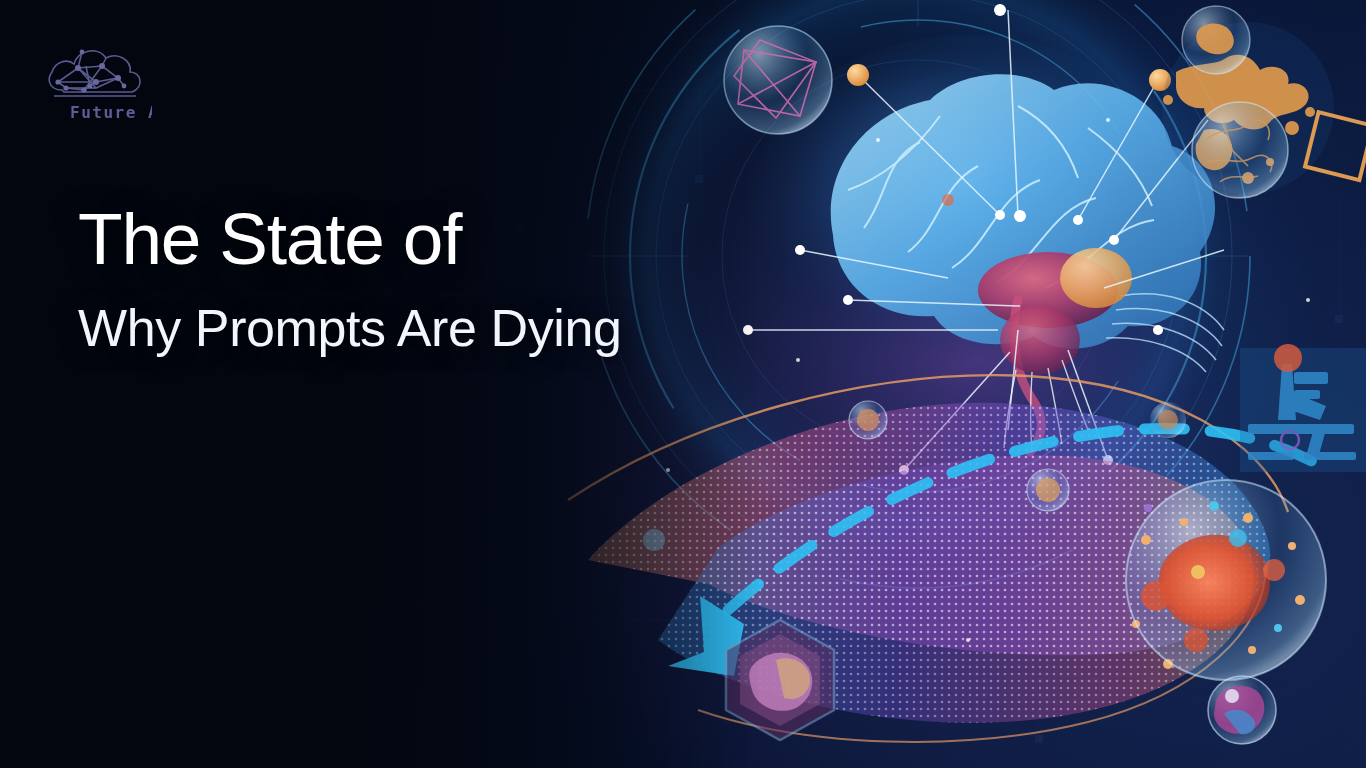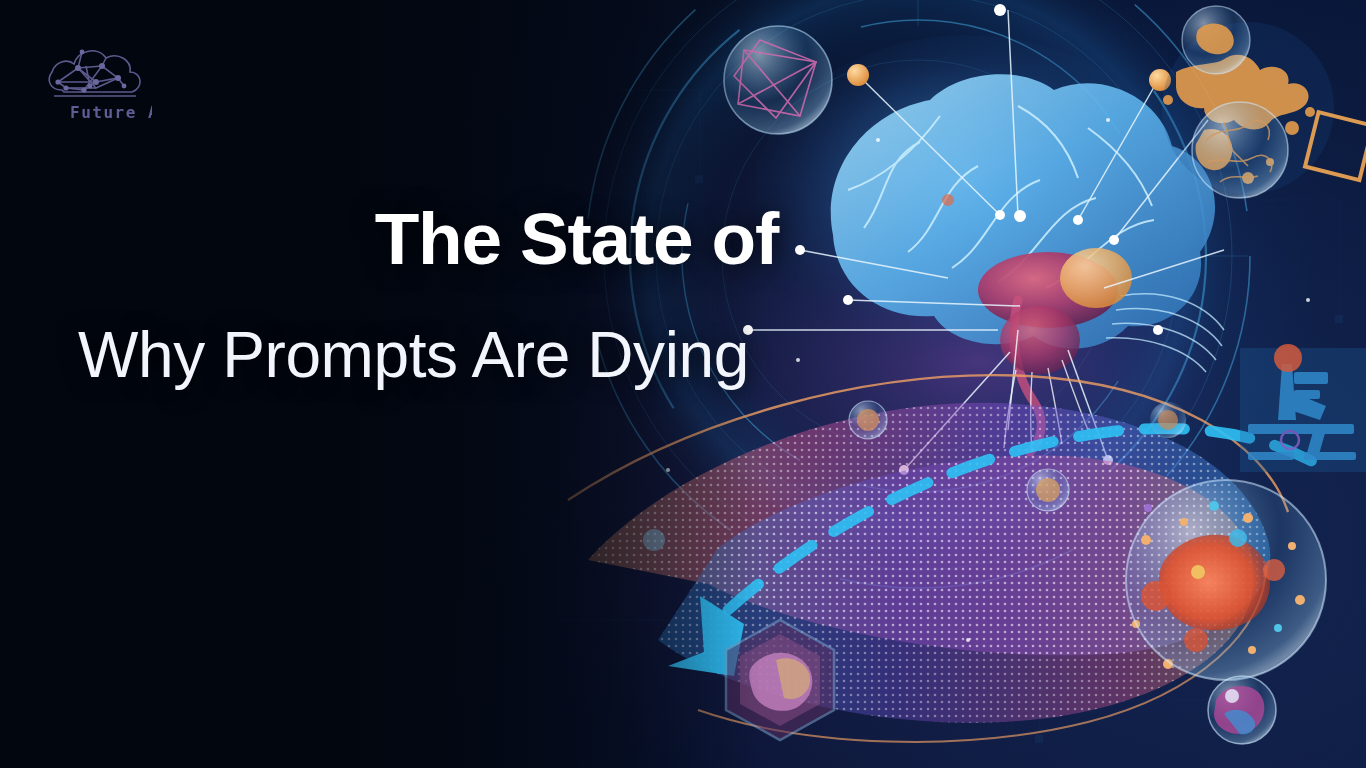--- a/index.html
+++ b/index.html
@@ -34,26 +34,26 @@
     pointer-events:none;
   }
 
   
   .logo{ position:absolute; left:40px; top:38px; width:112px; height:92px; }
   .logo svg{ width:100%; height:100%; display:block; }
 
   
   .copy{ position:absolute; left:78px; top:198px; width:700px; }
   .headline{
-    color:#ffffff; font-weight:700; font-size:73px; line-height:1.12;
-    letter-spacing:-1.2px; text-shadow:0 2px 26px rgba(0,0,0,.85);text-align:right;
+    color:#ffffff; font-weight:400; font-size:73px; line-height:1.12;
+    letter-spacing:-1.2px; text-shadow:0 2px 26px rgba(0,0,0,.85);
   }
   .headline .l2{ display:block; }
   .subhead{
-    margin-top:36px; color:#f2f5fb; font-weight:300; font-size:64px;
+    margin-top:16px; color:#f2f5fb; font-weight:300; font-size:52px;
     line-height:1.24; letter-spacing:-0.4px; text-shadow:0 2px 22px rgba(0,0,0,.8);
   }
   .subhead .l2{ display:block; }
 </style>
 </head>
 <body>
 
 <div class="banner">
 
   <div class="circuit">

